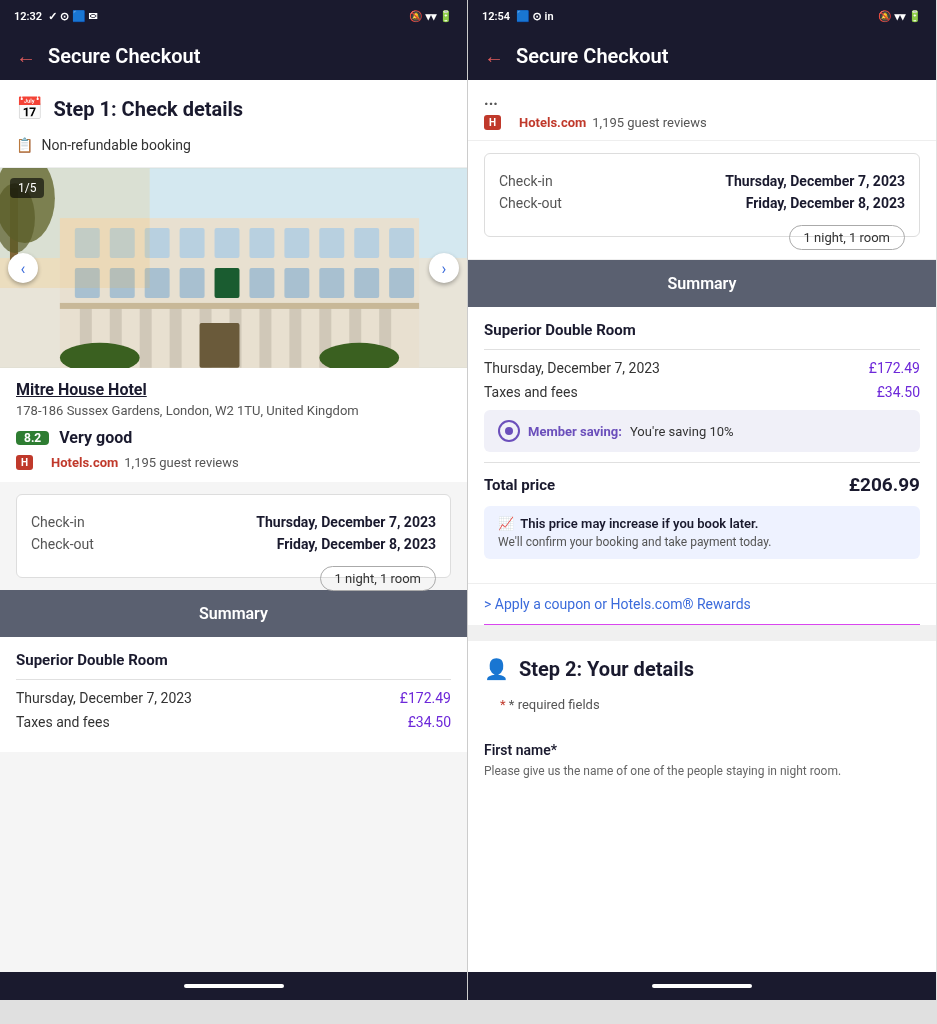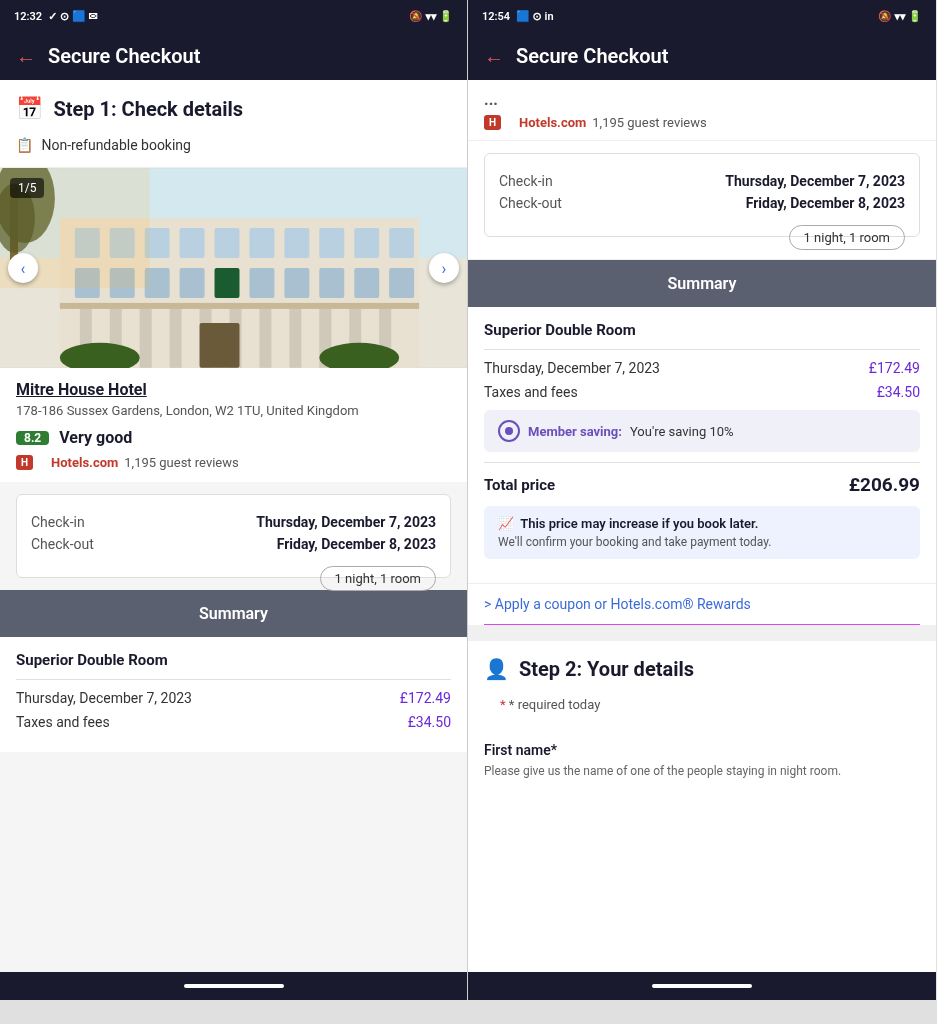--- a/index.html
+++ b/index.html
@@ -642,21 +642,21 @@
       </div>
 
       <div class="step2-header">
         <span class="person-icon">👤</span>
         <span class="step-title">Step 2: Your details</span>
       </div>
 
       <div style="background:white; padding: 4px 16px 10px;">
         <div class="required-note">
           <span class="required-star">*</span>
-          <span>* required today</span>
+          <span>* required fields</span>
         </div>
       </div>
 
       <div class="field-section">
         <div class="field-label">
           <span>First name*</span>
         </div>
         <div class="field-sub">Please give us the name of one of the people staying in night room.</div>
       </div>
 

